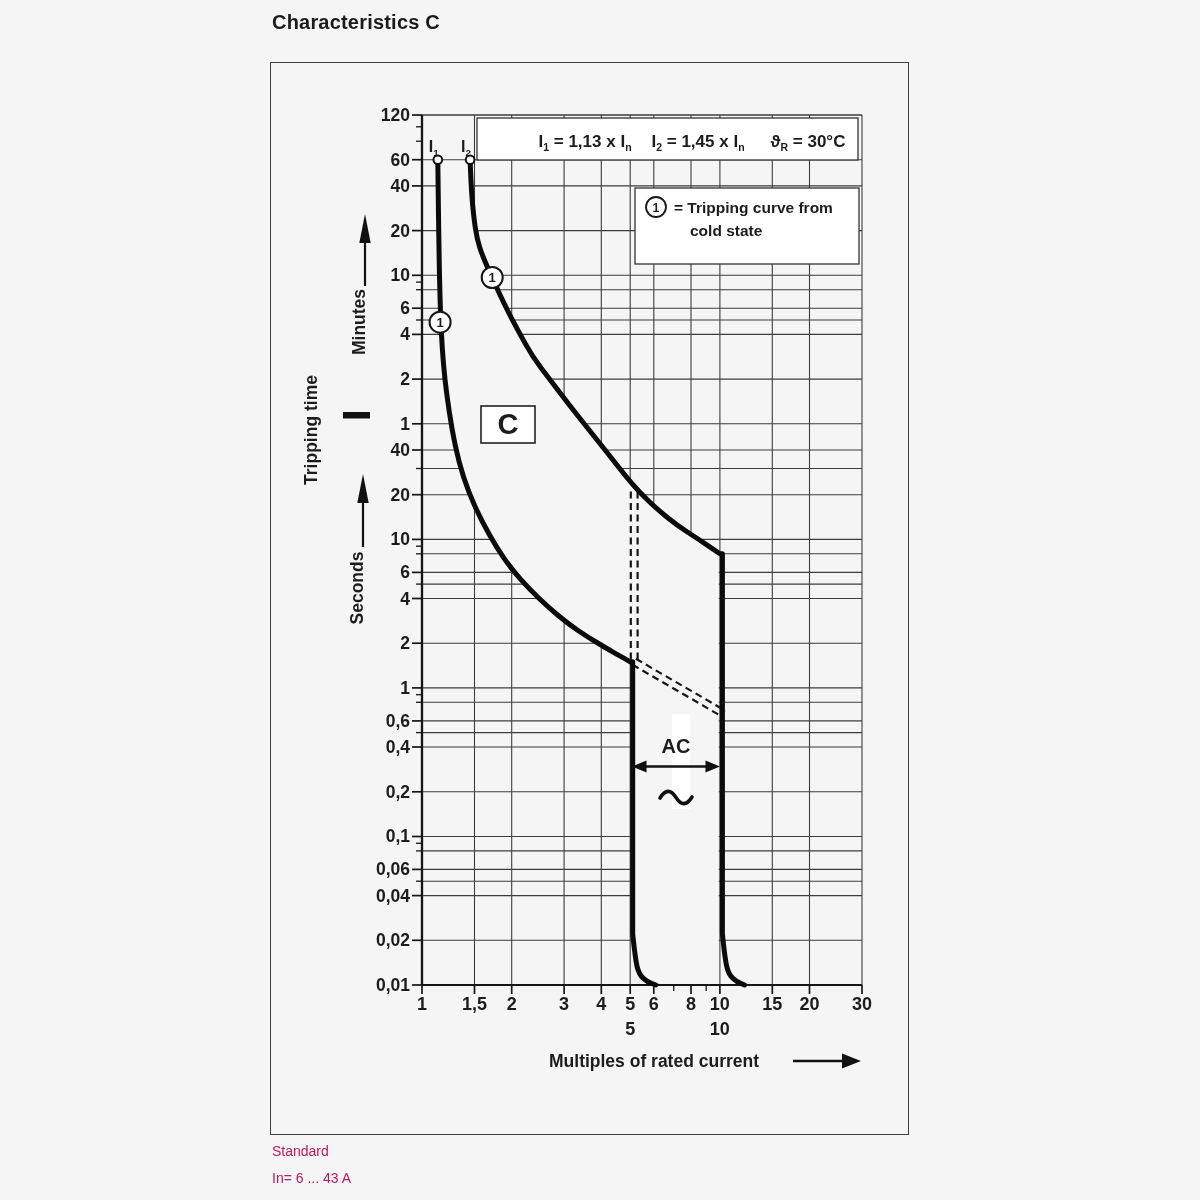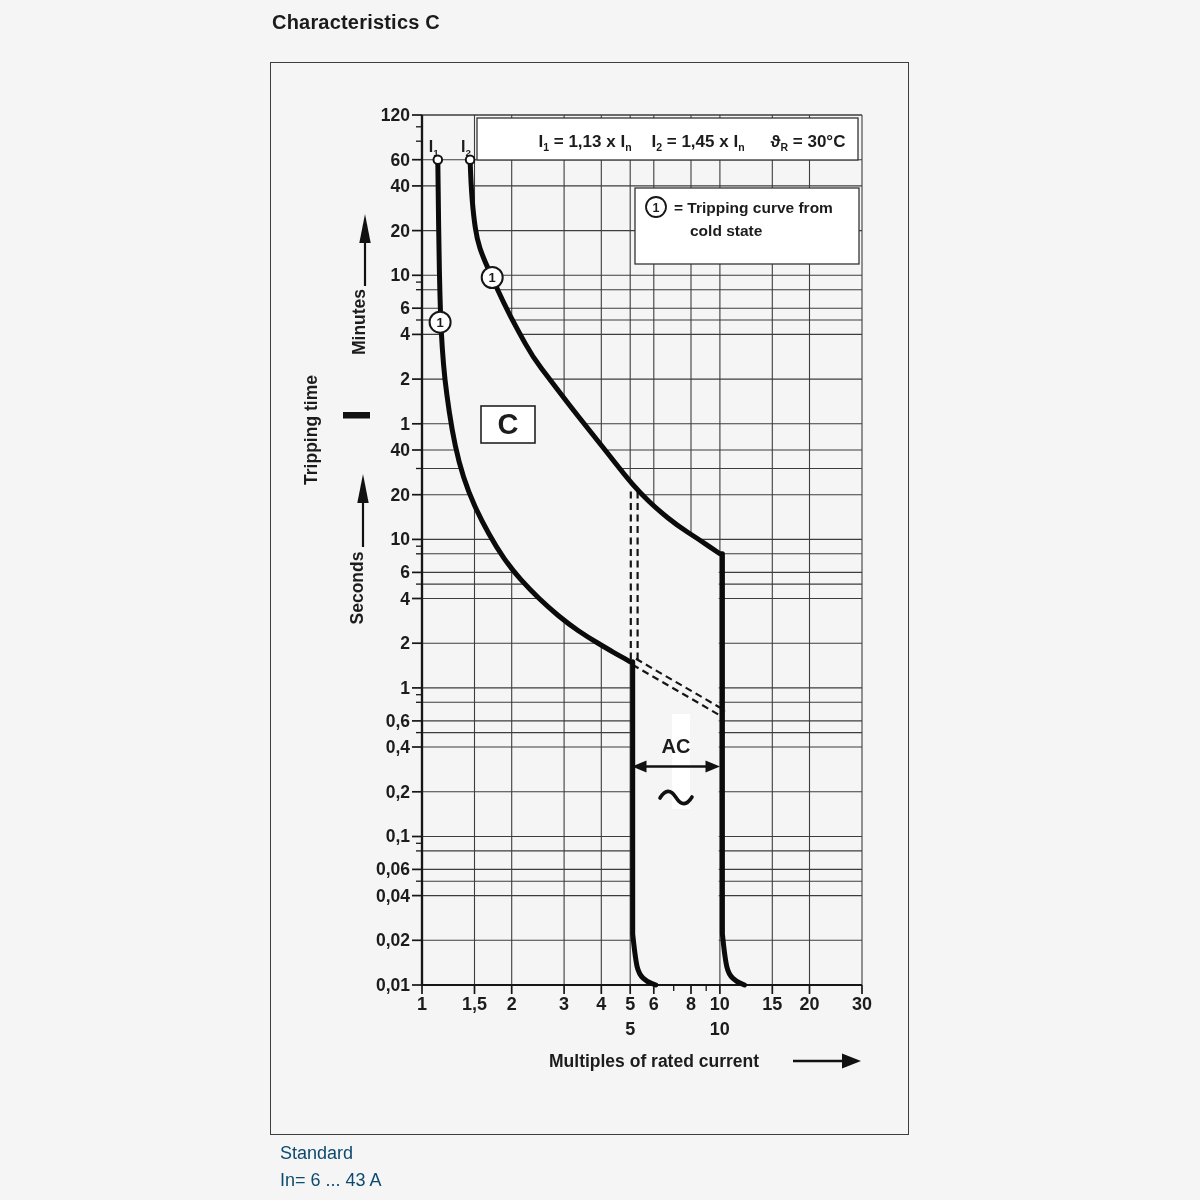--- a/index.html
+++ b/index.html
@@ -2,21 +2,21 @@
 <html><head>
 <meta charset="utf-8">
 <style>
   html,body{margin:0;padding:0;}
   body{width:1200px;height:1200px;background:#f5f5f6;font-family:"Liberation Sans","DejaVu Sans",sans-serif;}
   .page{position:relative;width:1200px;height:1200px;overflow:hidden;}
   .title{position:absolute;left:272px;top:11px;font-size:20px;font-weight:700;color:#1b1b1b;letter-spacing:.2px;}
   .frame{position:absolute;left:270px;top:62px;width:637px;height:1071px;border:1.6px solid #3e3e3e;background:transparent;}
   svg.chart{position:absolute;left:0;top:0;}
   svg text{font-family:"Liberation Sans","DejaVu Sans",sans-serif;}
-  .footer{position:absolute;left:280px;font-size:18px;color:#0c4a6e;font-weight:500;}
+  .footer{position:absolute;left:272px;font-size:14px;color:#be185d;font-weight:500;}
   .f1{top:1143px;}
   .f2{top:1170px;}
 </style>
 </head>
 <body>
 
 <div class="page">
   <div class="title">Characteristics C</div>
   <div class="frame"></div>
   <svg class="chart" width="1200" height="1200" viewBox="0 0 1200 1200">

